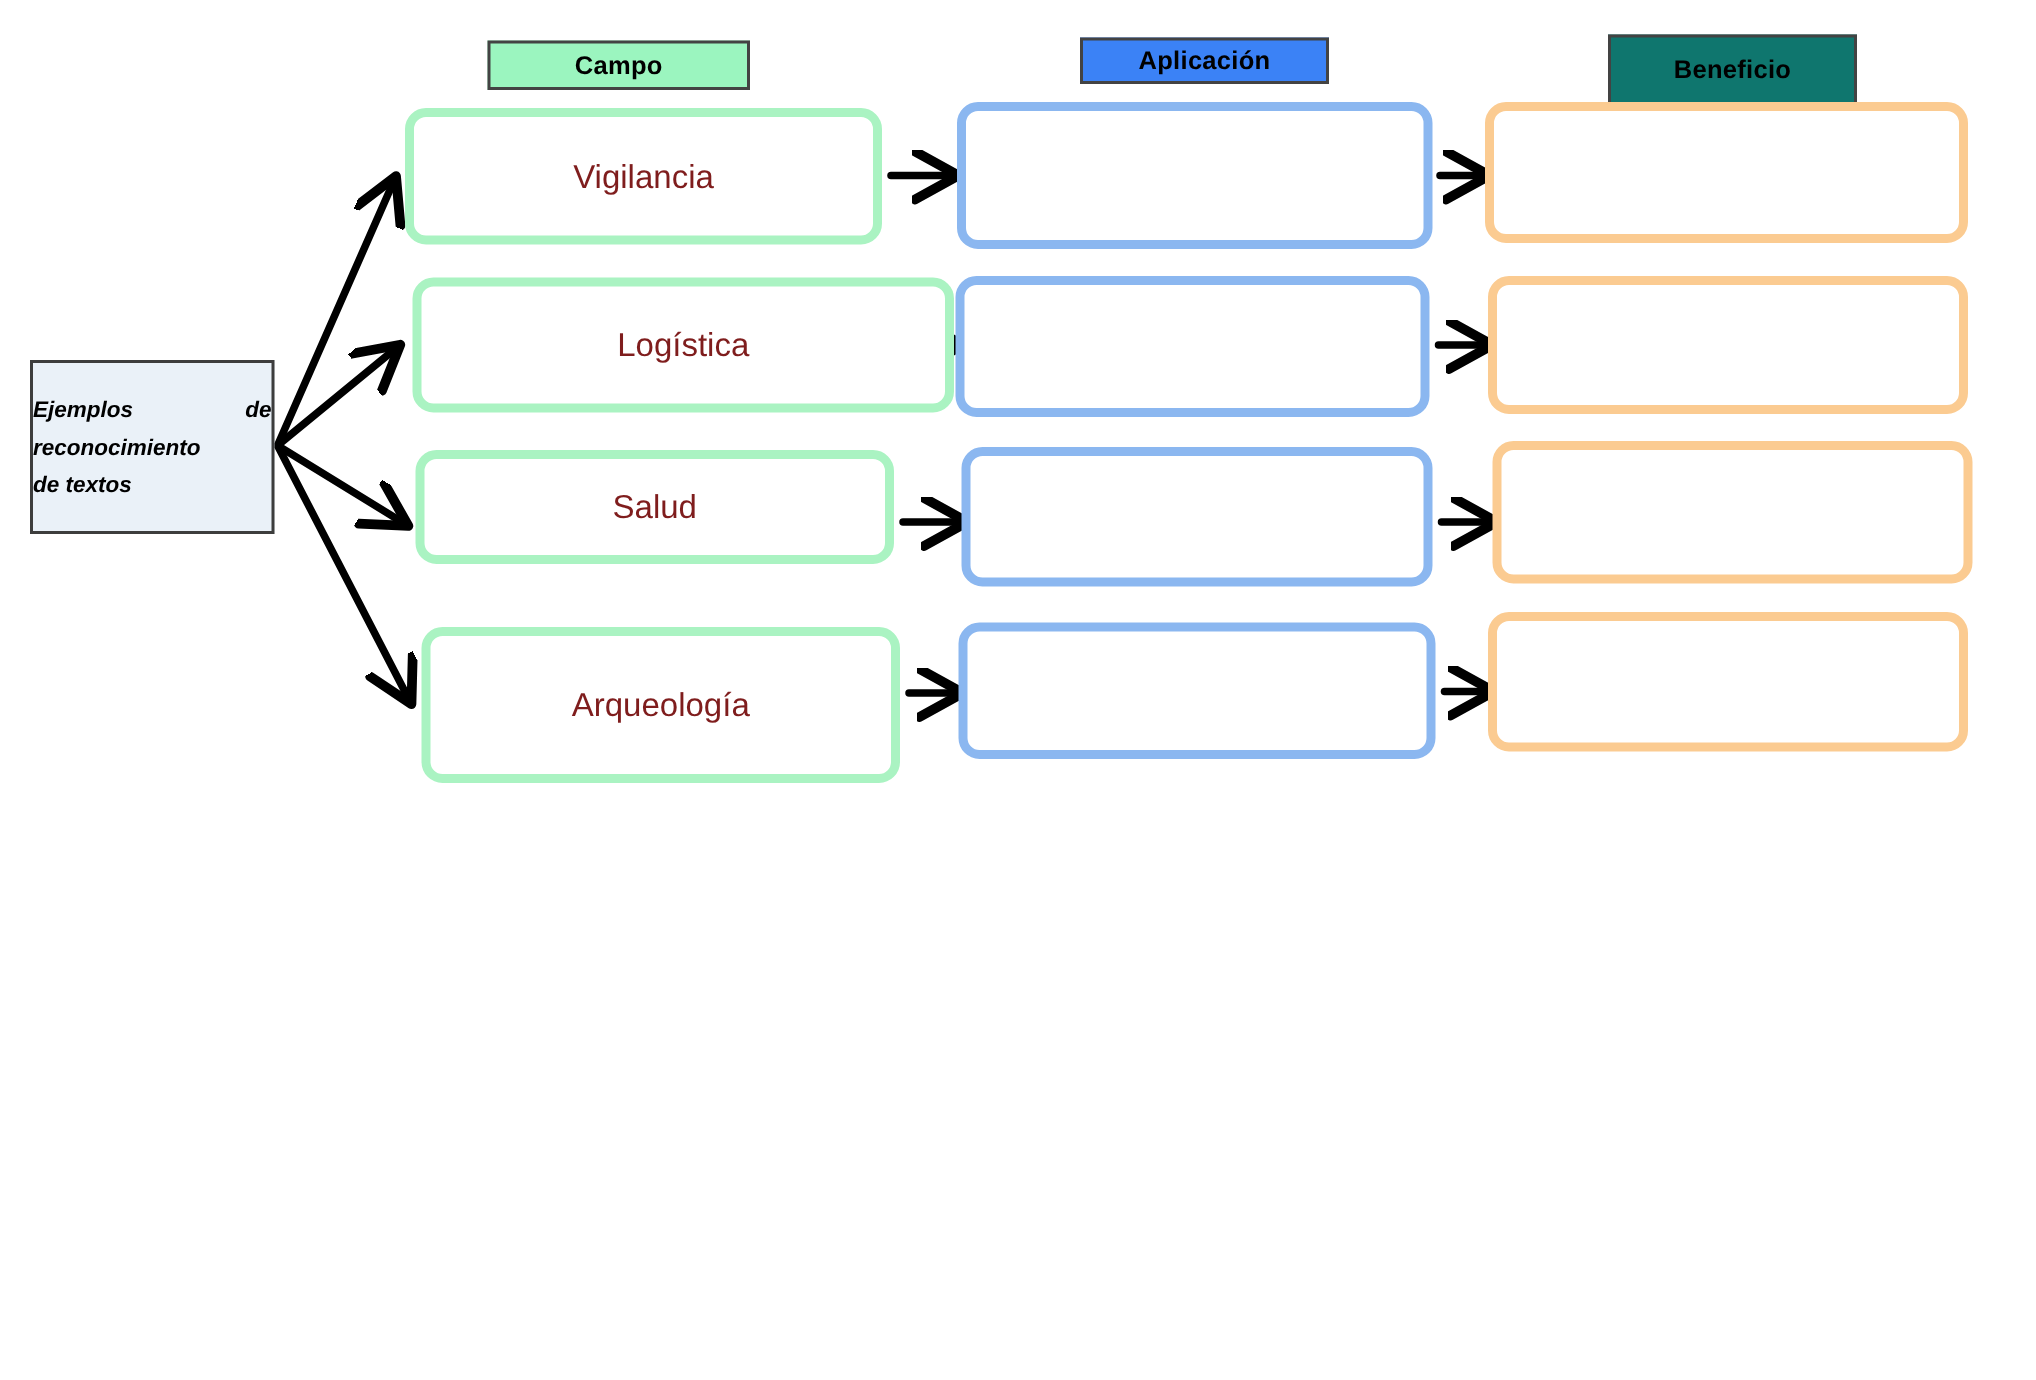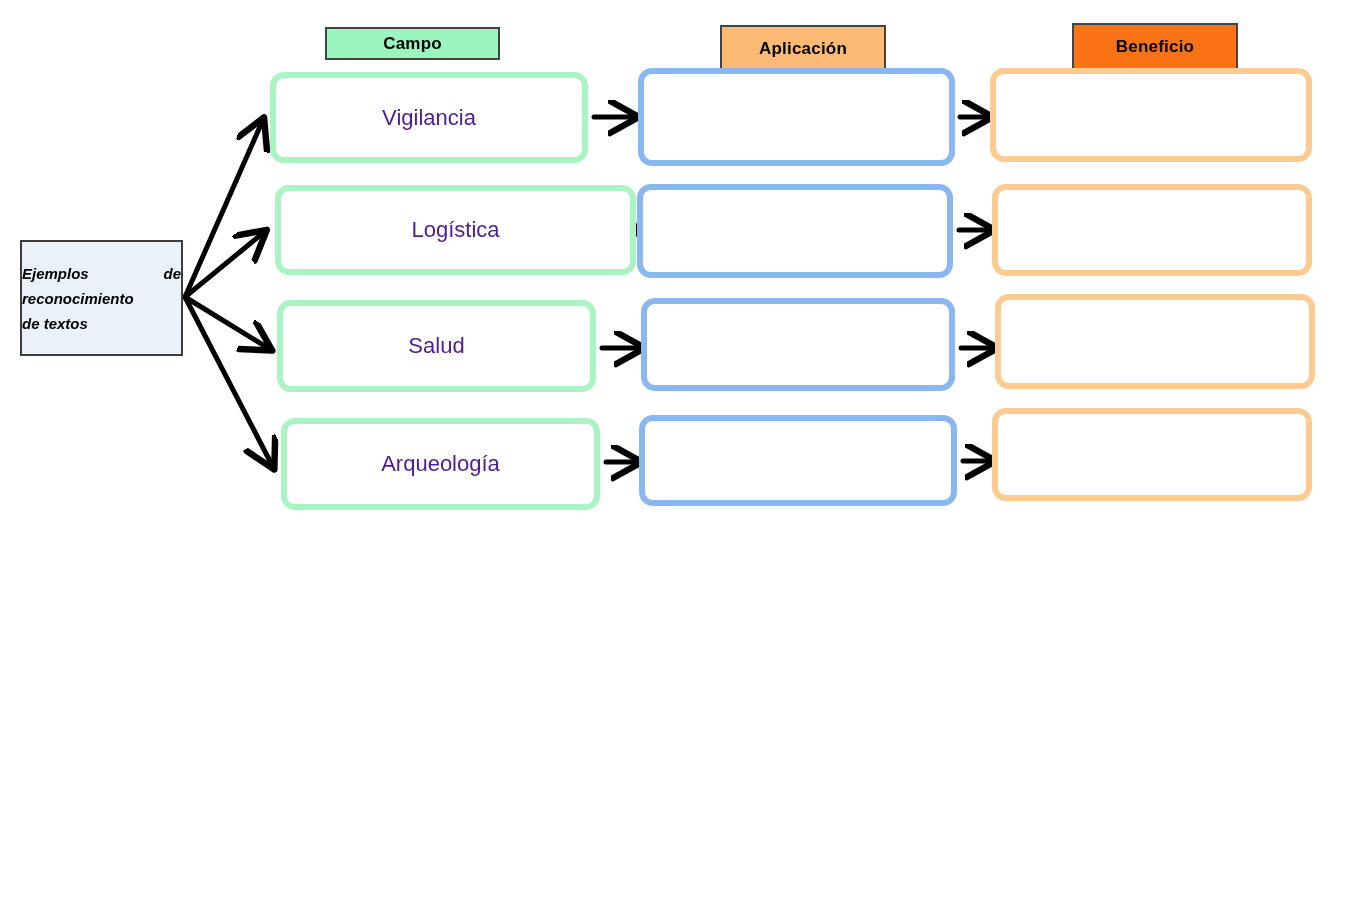--- a/index.html
+++ b/index.html
@@ -76,50 +76,50 @@
     font-weight: bold;
     font-size: 17px;
     color: #000000;
     letter-spacing: 0.2px;
   }
   #hdr-campo {
     left: 325px; top: 27px; width: 175px; height: 33px;
     background: #9bf5bf;
   }
   #hdr-aplicacion {
-    left: 720px; top: 25px; width: 166px; height: 48px;
-    background: #fdba74;
+    left: 720px; top: 25px; width: 166px; height: 31px;
+    background: #3b82f6;
   }
   #hdr-beneficio {
     left: 1072px; top: 23px; width: 166px; height: 48px;
-    background: #f97316;
+    background: #0f766e;
   }
 
   
   .node {
     position: absolute;
     box-sizing: border-box;
     background: #ffffff;
     border-radius: 14px;
     display: flex;
     align-items: center;
     justify-content: center;
     font-size: 22px;
-    color: #4c1d95;
+    color: #7f1d1d;
     text-align: center;
   }
   .node.green  { border: 6px solid #aaf3c2; }
   .node.blue   { border: 6px solid #8bb7f0; }
   .node.orange { border: 6px solid #fbcb91; }
 
   
   #g1 { left: 270px; top: 72px;  width: 318px; height: 91px; }
   #g2 { left: 275px; top: 185px; width: 361px; height: 90px; }
-  #g3 { left: 277px; top: 300px; width: 319px; height: 92px; }
-  #g4 { left: 281px; top: 418px; width: 319px; height: 92px; }
+  #g3 { left: 277px; top: 300px; width: 319px; height: 76px; }
+  #g4 { left: 281px; top: 418px; width: 319px; height: 104px; }
 
   
   #b1 { left: 638px; top: 68px;  width: 317px; height: 98px; }
   #b2 { left: 637px; top: 184px; width: 316px; height: 94px; }
   #b3 { left: 641px; top: 298px; width: 314px; height: 93px; }
   #b4 { left: 639px; top: 415px; width: 318px; height: 91px; }
 
   
   #o1 { left: 990px; top: 68px;  width: 322px; height: 94px; }
   #o2 { left: 992px; top: 184px; width: 320px; height: 92px; }

